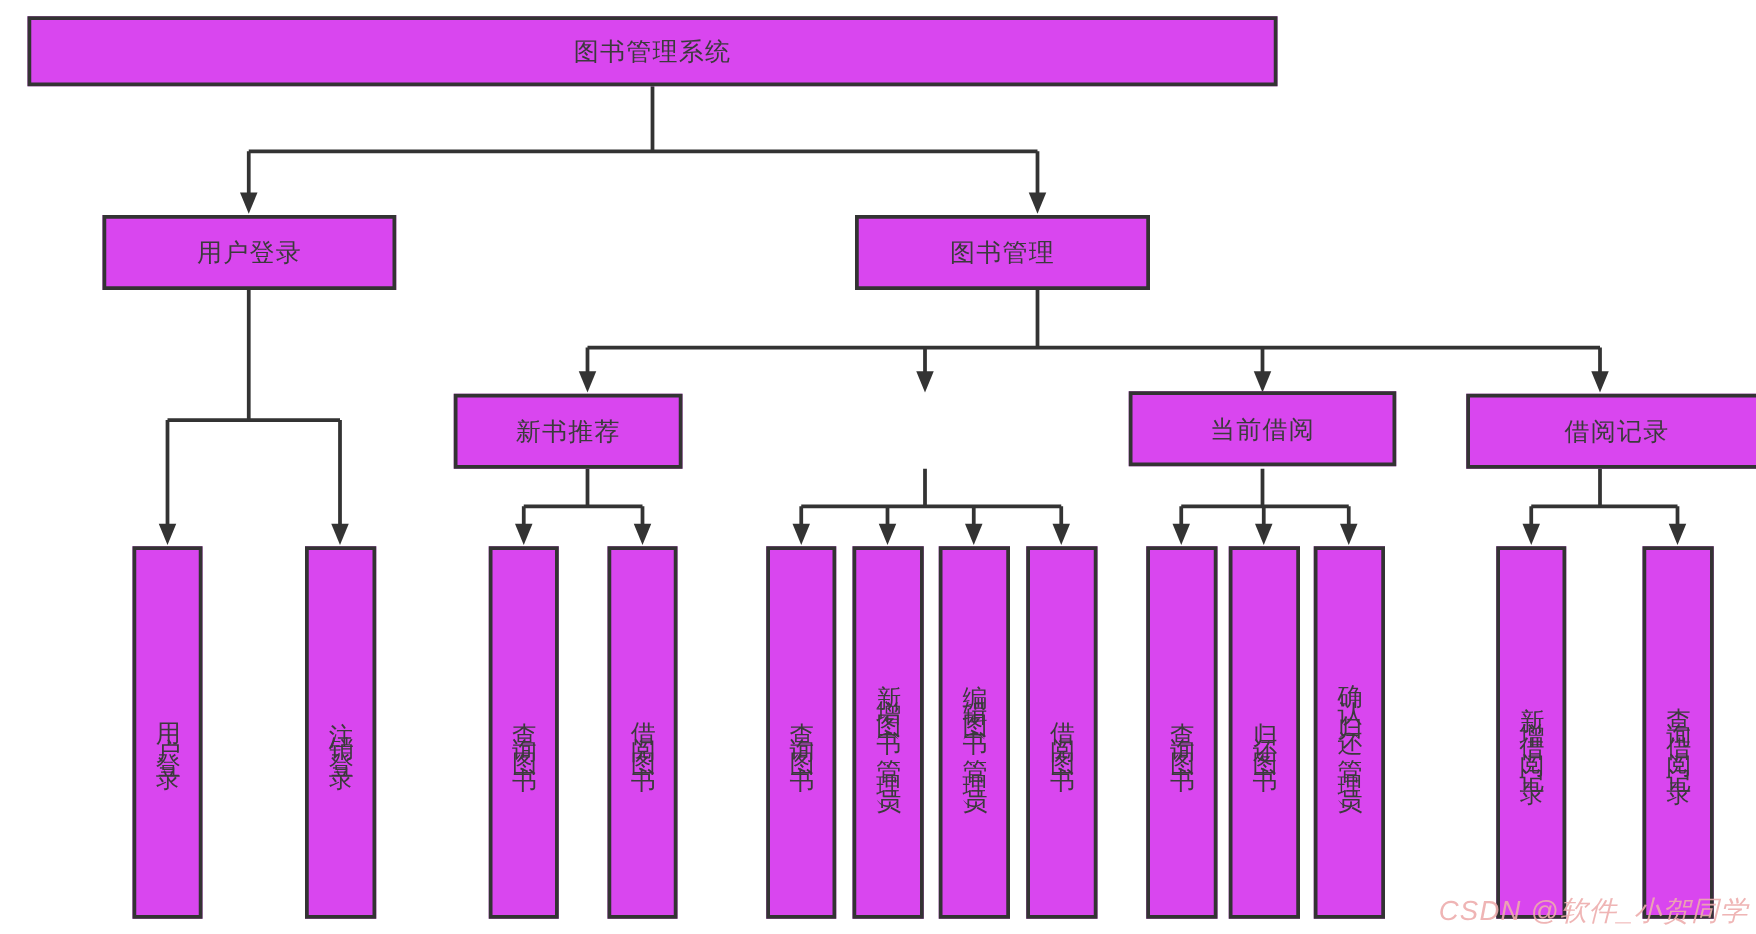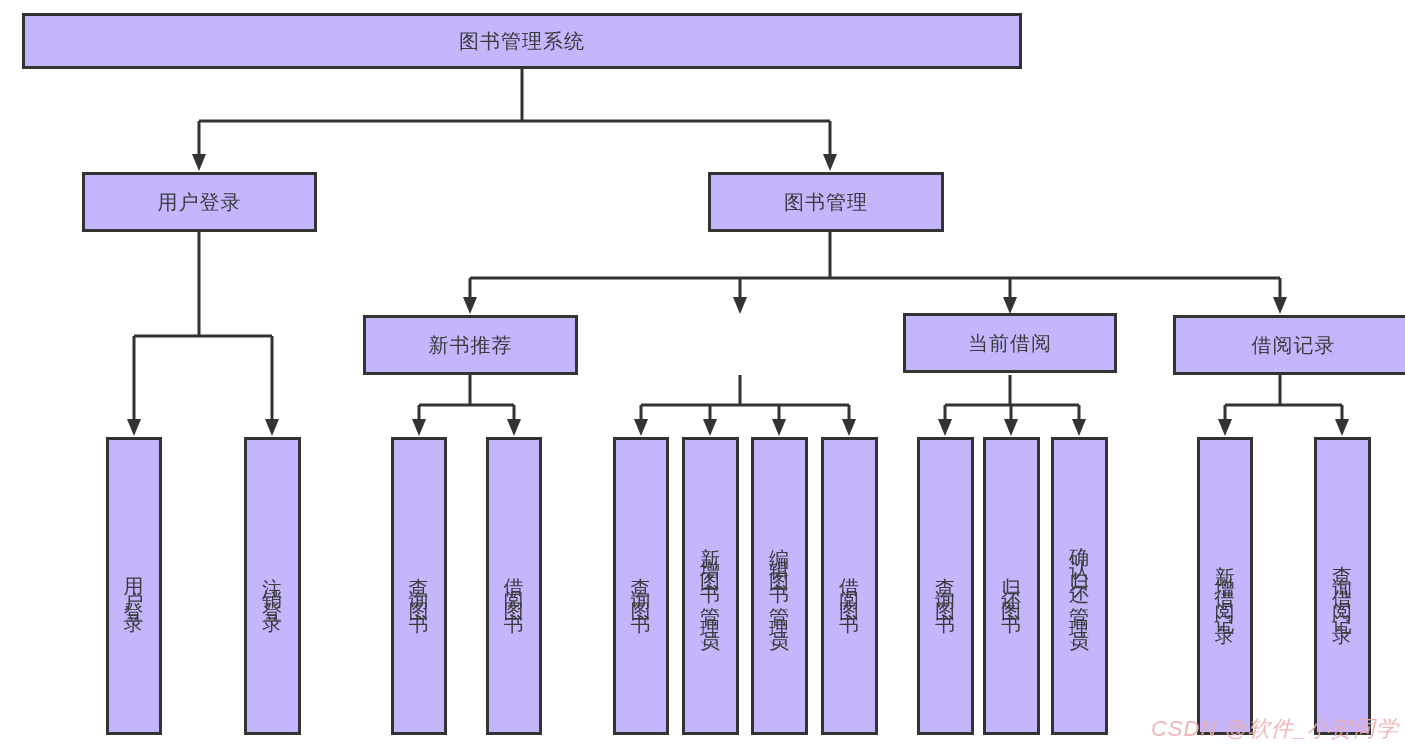--- a/index.html
+++ b/index.html
@@ -16,21 +16,21 @@
     background:var(--bg);
     overflow:hidden;
     font-family:"Liberation Sans","DejaVu Sans",sans-serif;
   }
   .connectors{position:absolute;left:0;top:0;width:1405px;height:747px;}
   .connectors path{stroke:var(--line);stroke-width:3;fill:none;}
   .connectors polygon{fill:var(--line);stroke:none;}
   .node{
     position:absolute;
     box-sizing:border-box;
-    background:#c4b5fd;
+    background:#d946ef;
     border:3px solid var(--line);
     display:flex;align-items:center;justify-content:center;
     color:var(--text);
     font-size:20px;
     letter-spacing:1px;
     z-index:2;
   }
   .leaf{
     font-size:20px;
   }
@@ -101,25 +101,25 @@
     </g>
   </svg>
 
   <div class="node" style="left:22px;top:13px;width:1000px;height:56px">
     <span>图书管理系统</span>
   </div>
 
   <div class="node" style="left:82px;top:172px;width:235px;height:60px">
     <span>用户登录</span>
   </div>
-  <div class="node" style="left:708px;top:172px;width:236px;height:60px">
+  <div class="node" style="left:684px;top:172px;width:236px;height:60px">
     <span>图书管理</span>
   </div>
 
-  <div class="node" style="left:363px;top:315px;width:215px;height:60px">
+  <div class="node" style="left:363px;top:315px;width:183px;height:60px">
     <span>新书推荐</span>
   </div>
   <div class="node" style="left:903px;top:313px;width:214px;height:60px">
     <span>当前借阅</span>
   </div>
   <div class="node" style="left:1173px;top:315px;width:241px;height:60px">
     <span>借阅记录</span>
   </div>
 
   <div class="node leaf" style="left:106px;top:437px;width:56px;height:298px">

